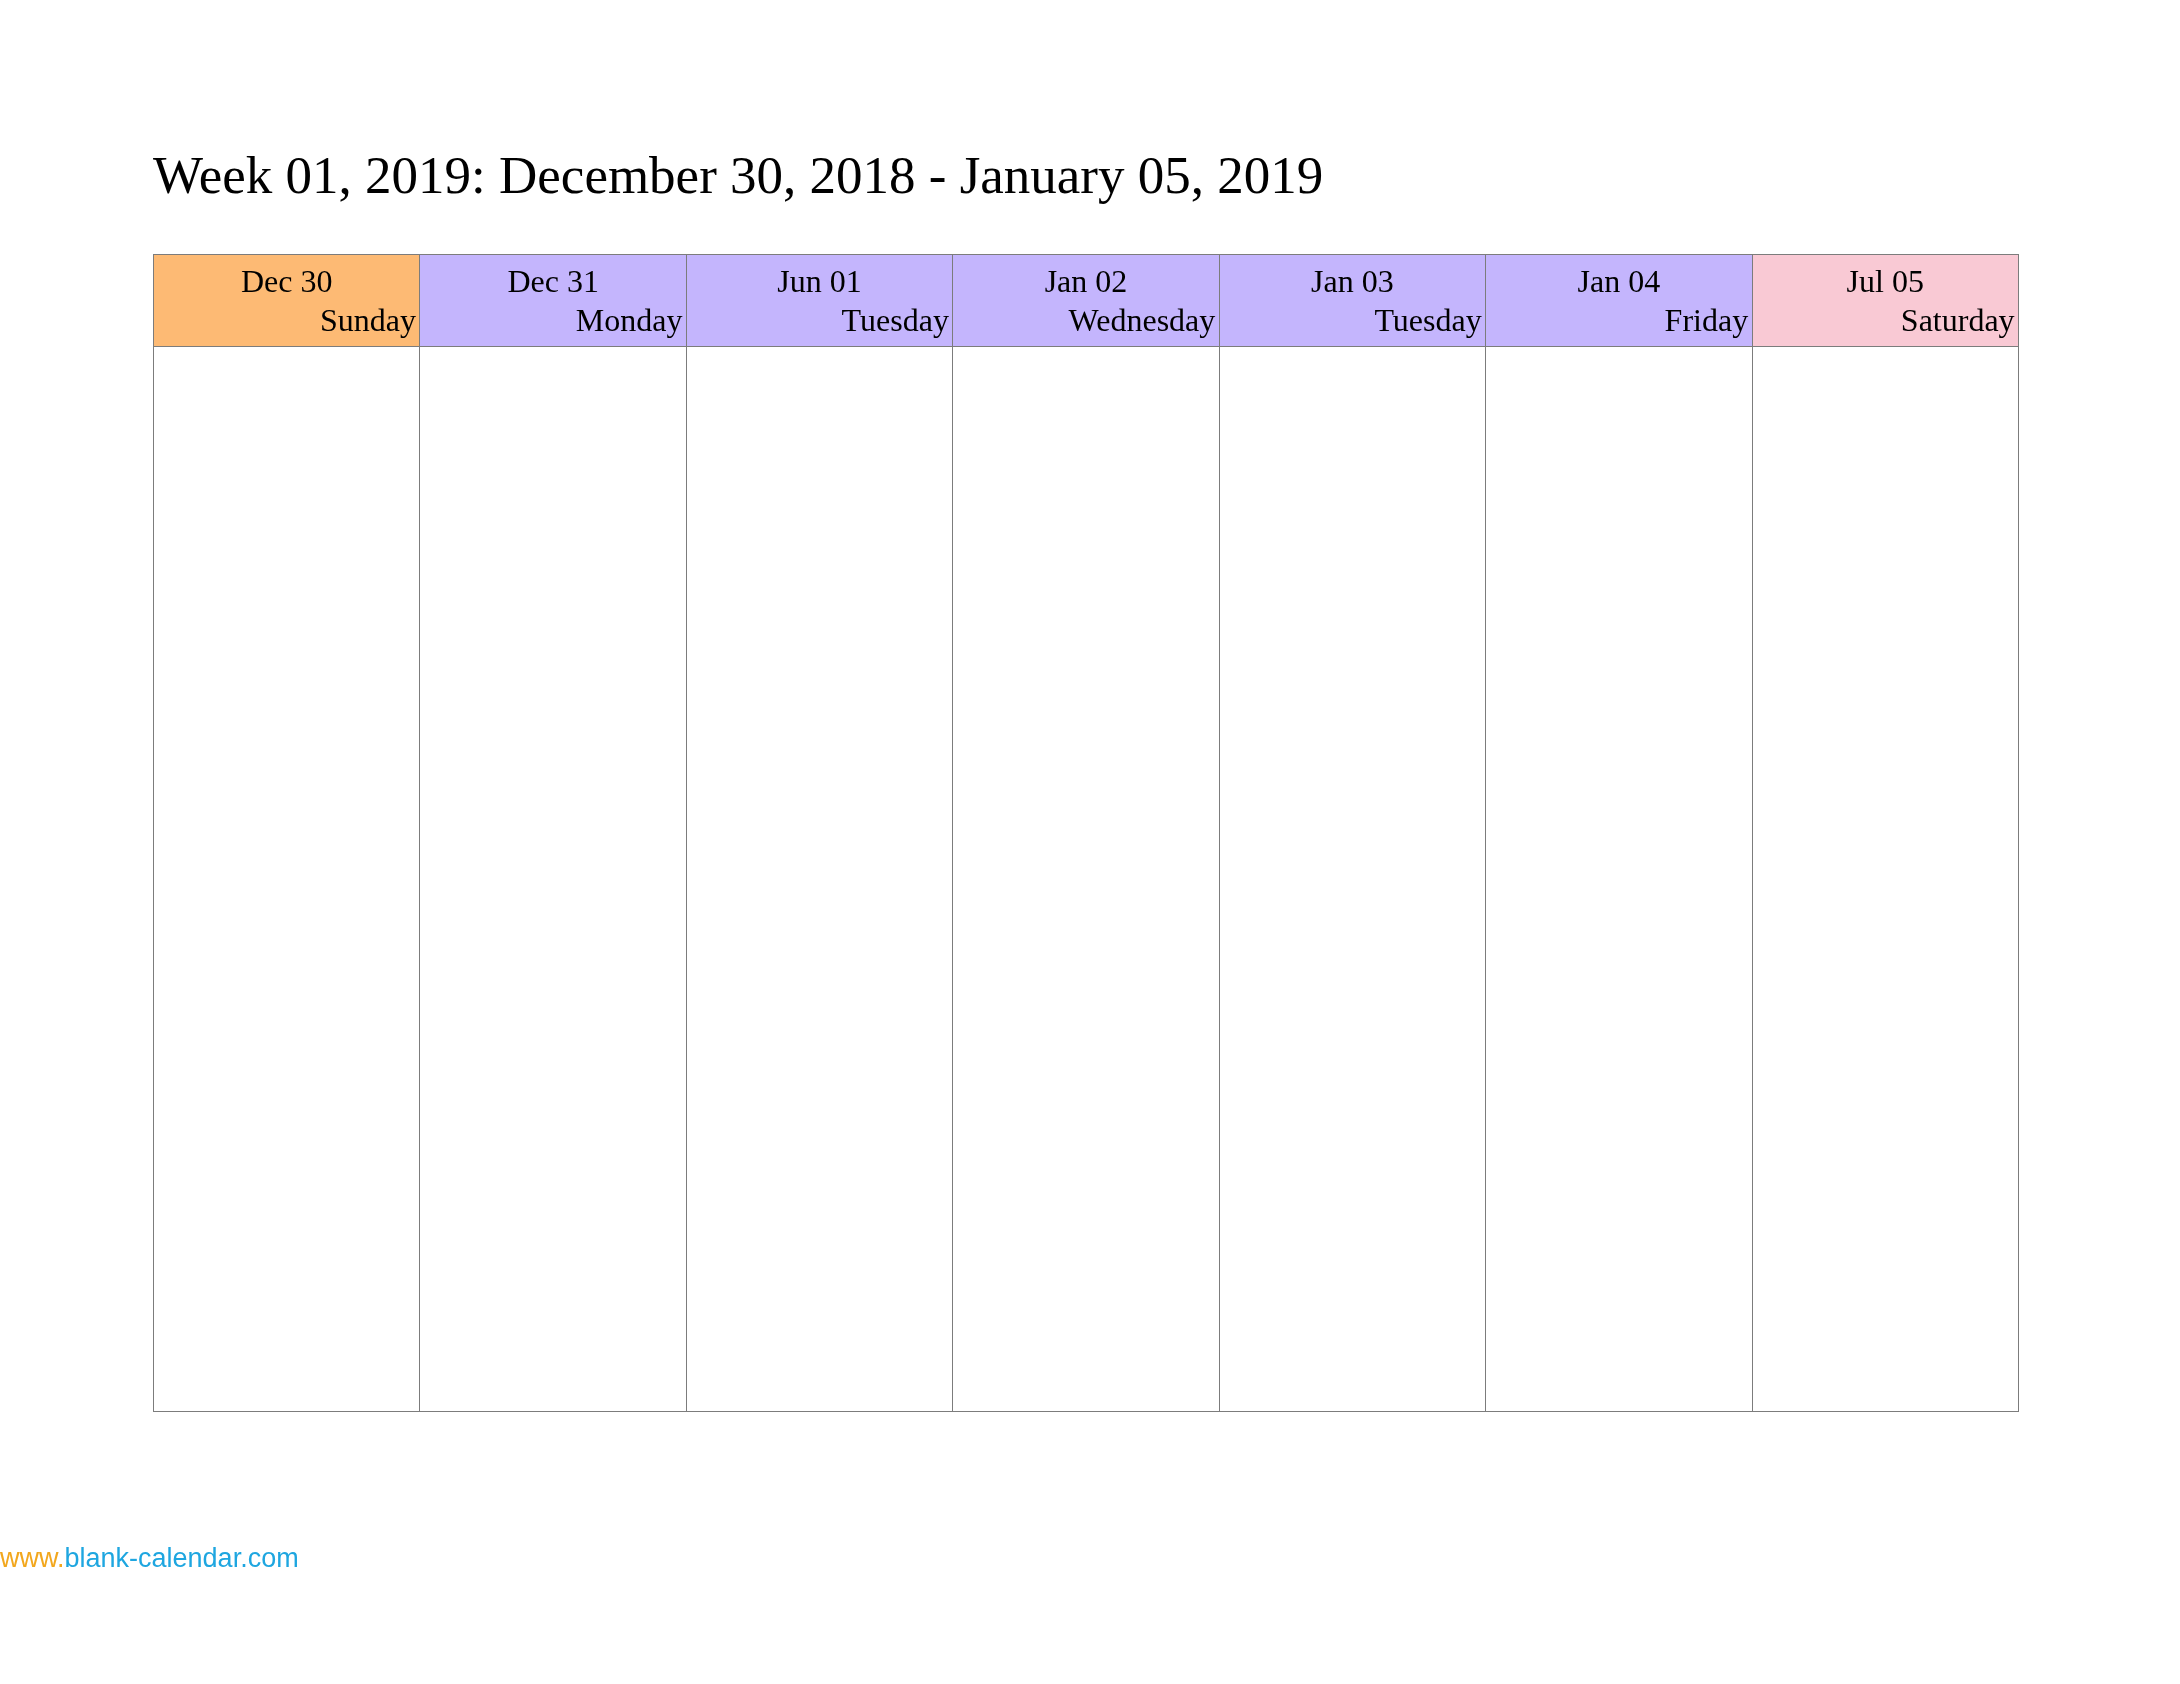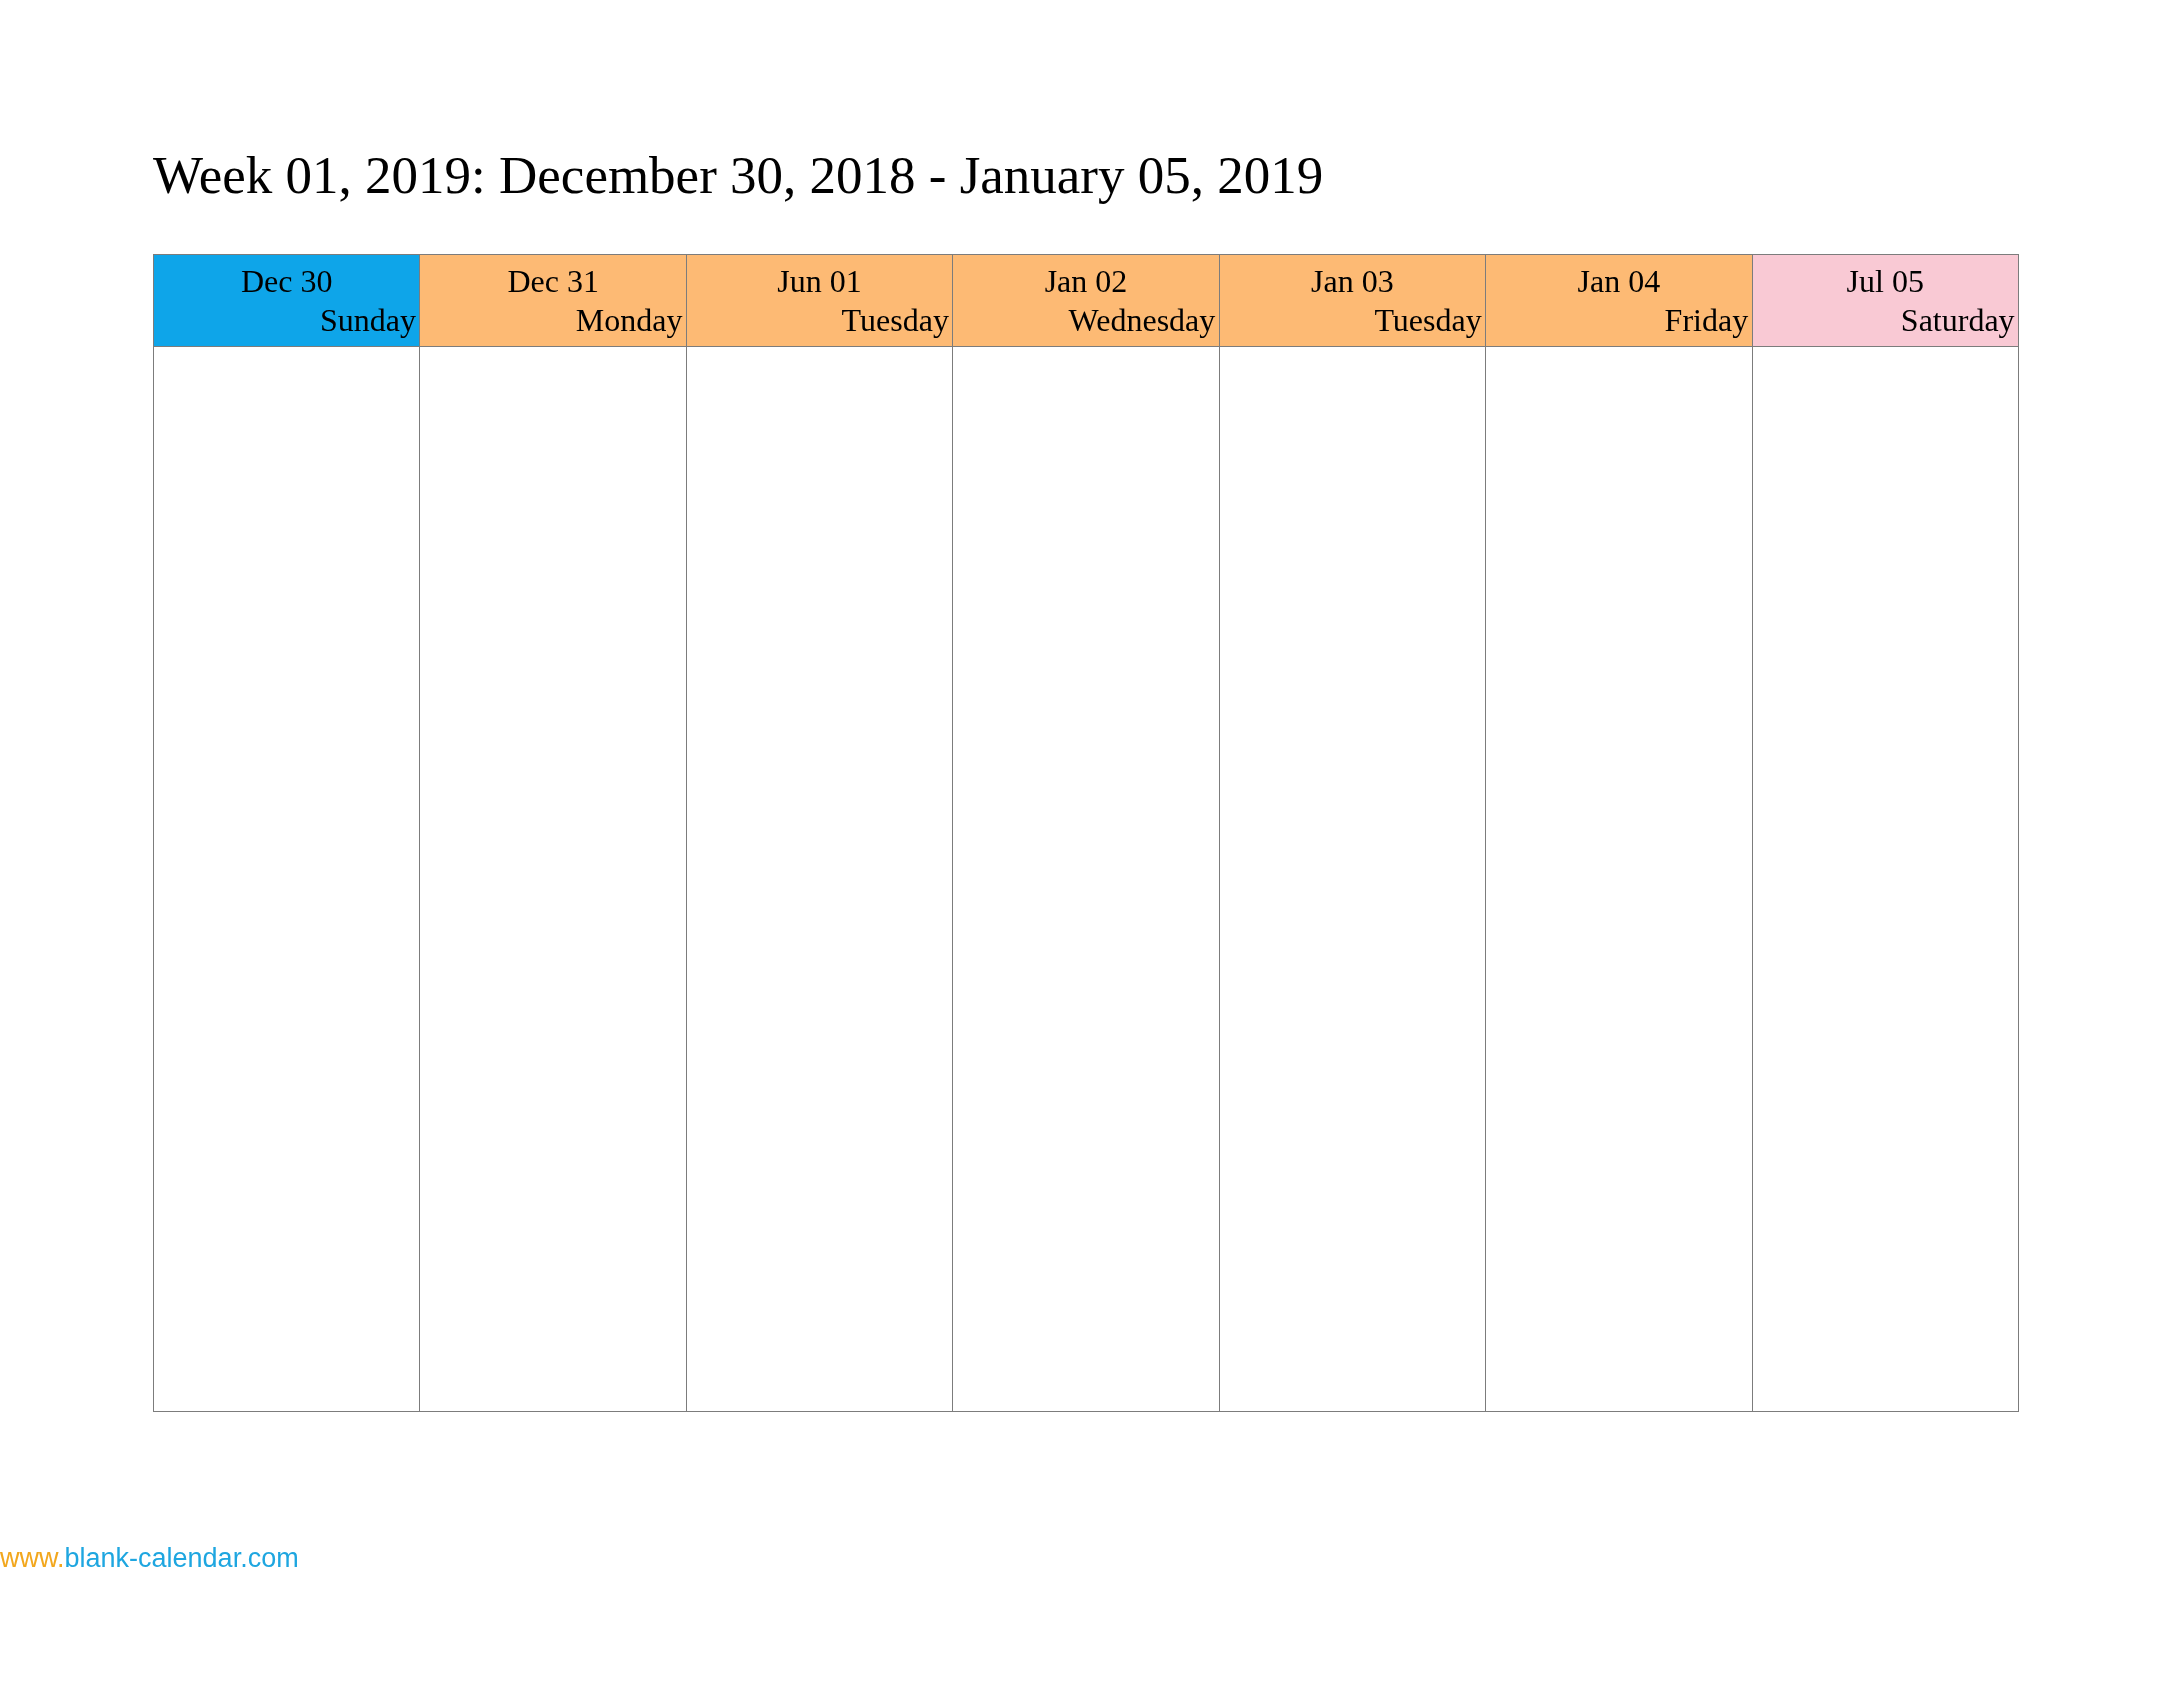--- a/index.html
+++ b/index.html
@@ -31,22 +31,22 @@
       height: 92px;
       text-align: center;
       vertical-align: middle;
       font-weight: normal;
       font-size: 32px;
       line-height: 1.2;
       padding: 5.1px 3.4px;
     }
     .calendar th .date-line { display: block; }
     .calendar th .day-line  { display: block; text-align: right; }
-    .sunday   { background: #0ea5e9; }
-    .weekday  { background: #fdba74; }
+    .sunday   { background: #fdba74; }
+    .weekday  { background: #c4b5fd; }
     .saturday { background: #f9c9d4; }
     .calendar td.body-cell {
       height: 1065px;
       background: #fff;
     }
     .footer {
       position: absolute;
       left: 0; right: 0;
       bottom: 111px;
       font-family: Arial, Helvetica, sans-serif;

